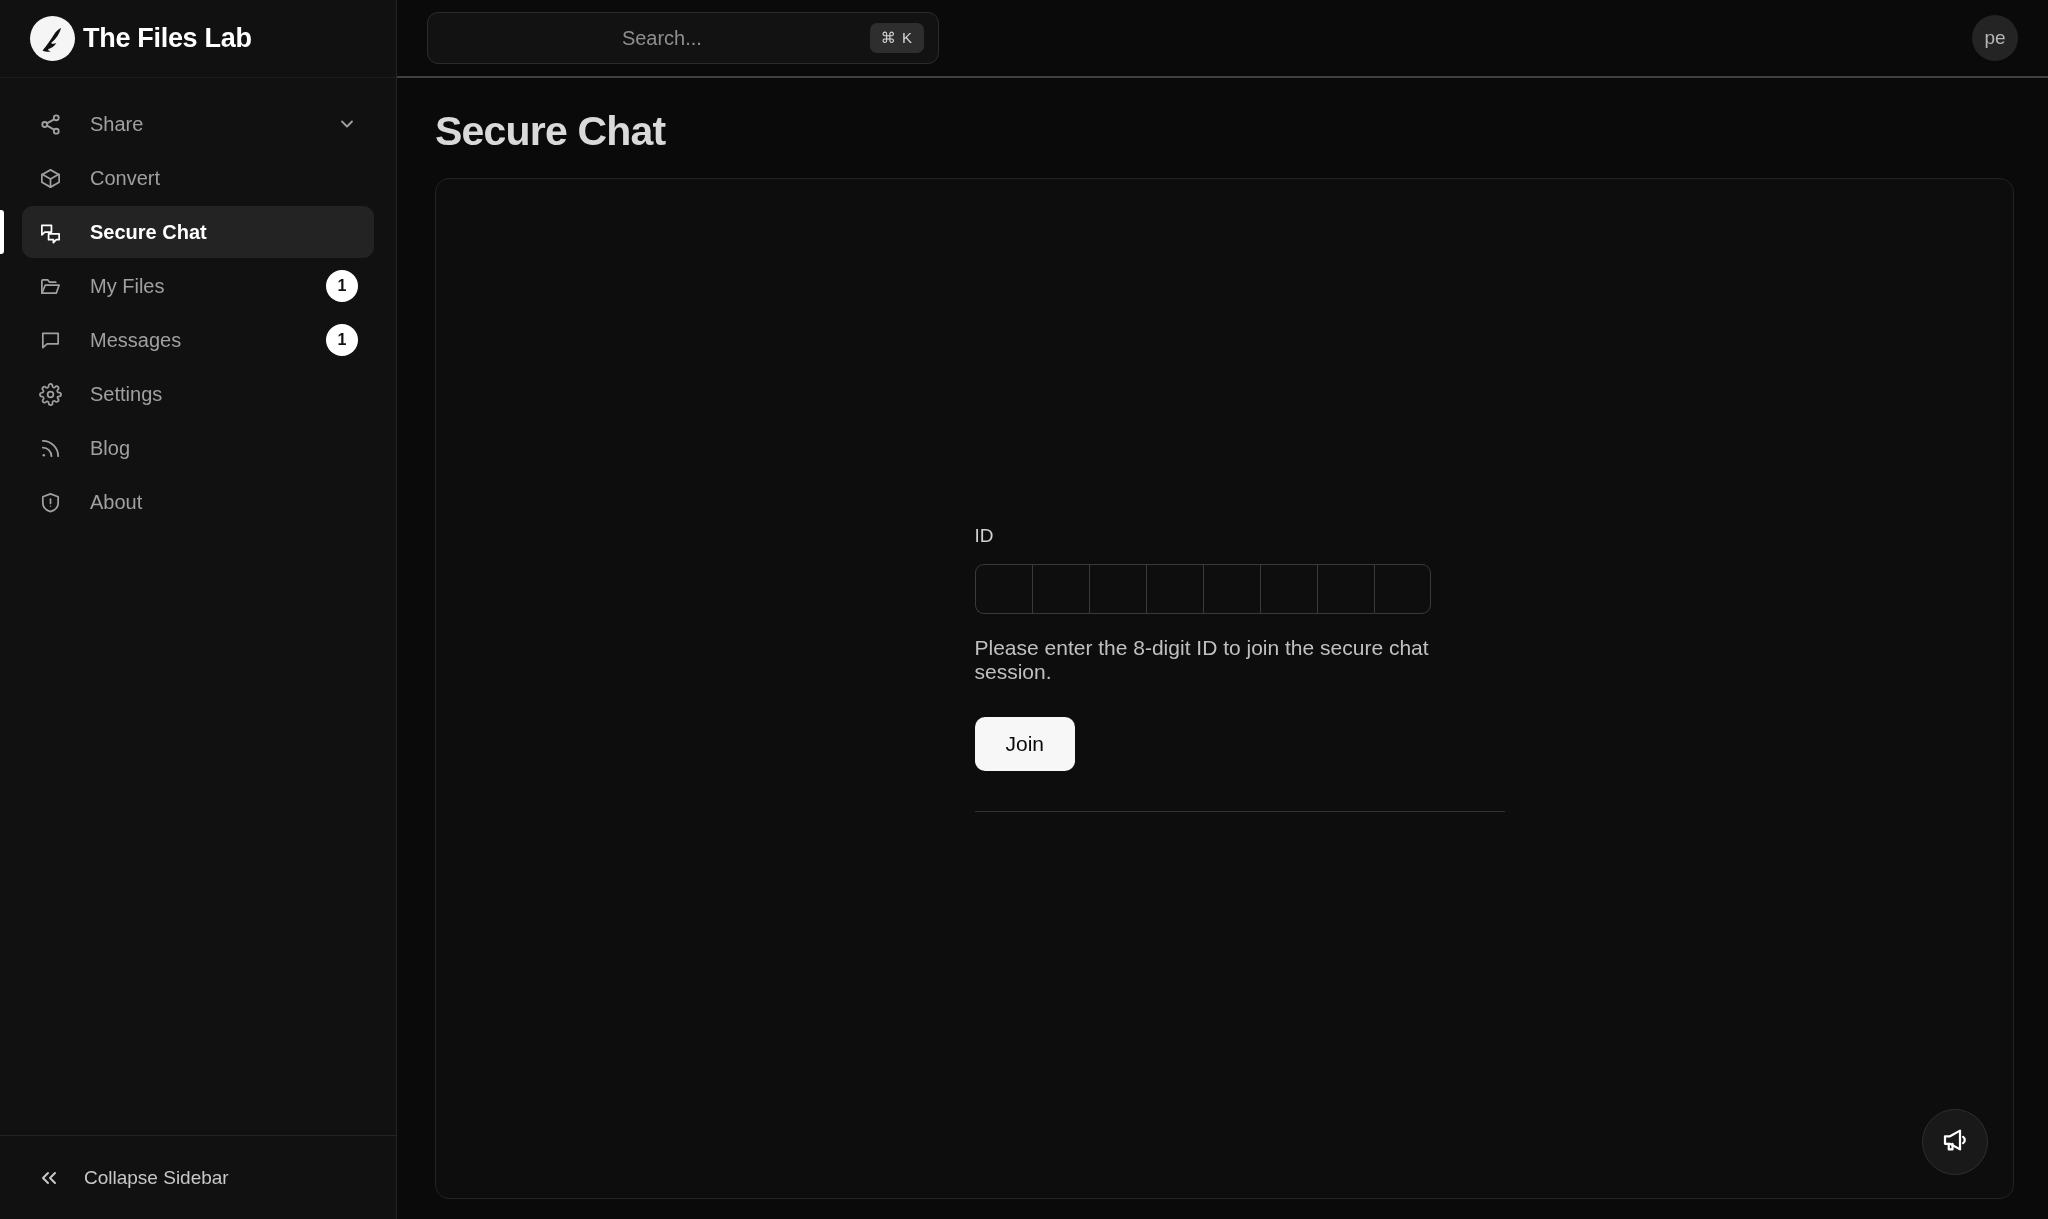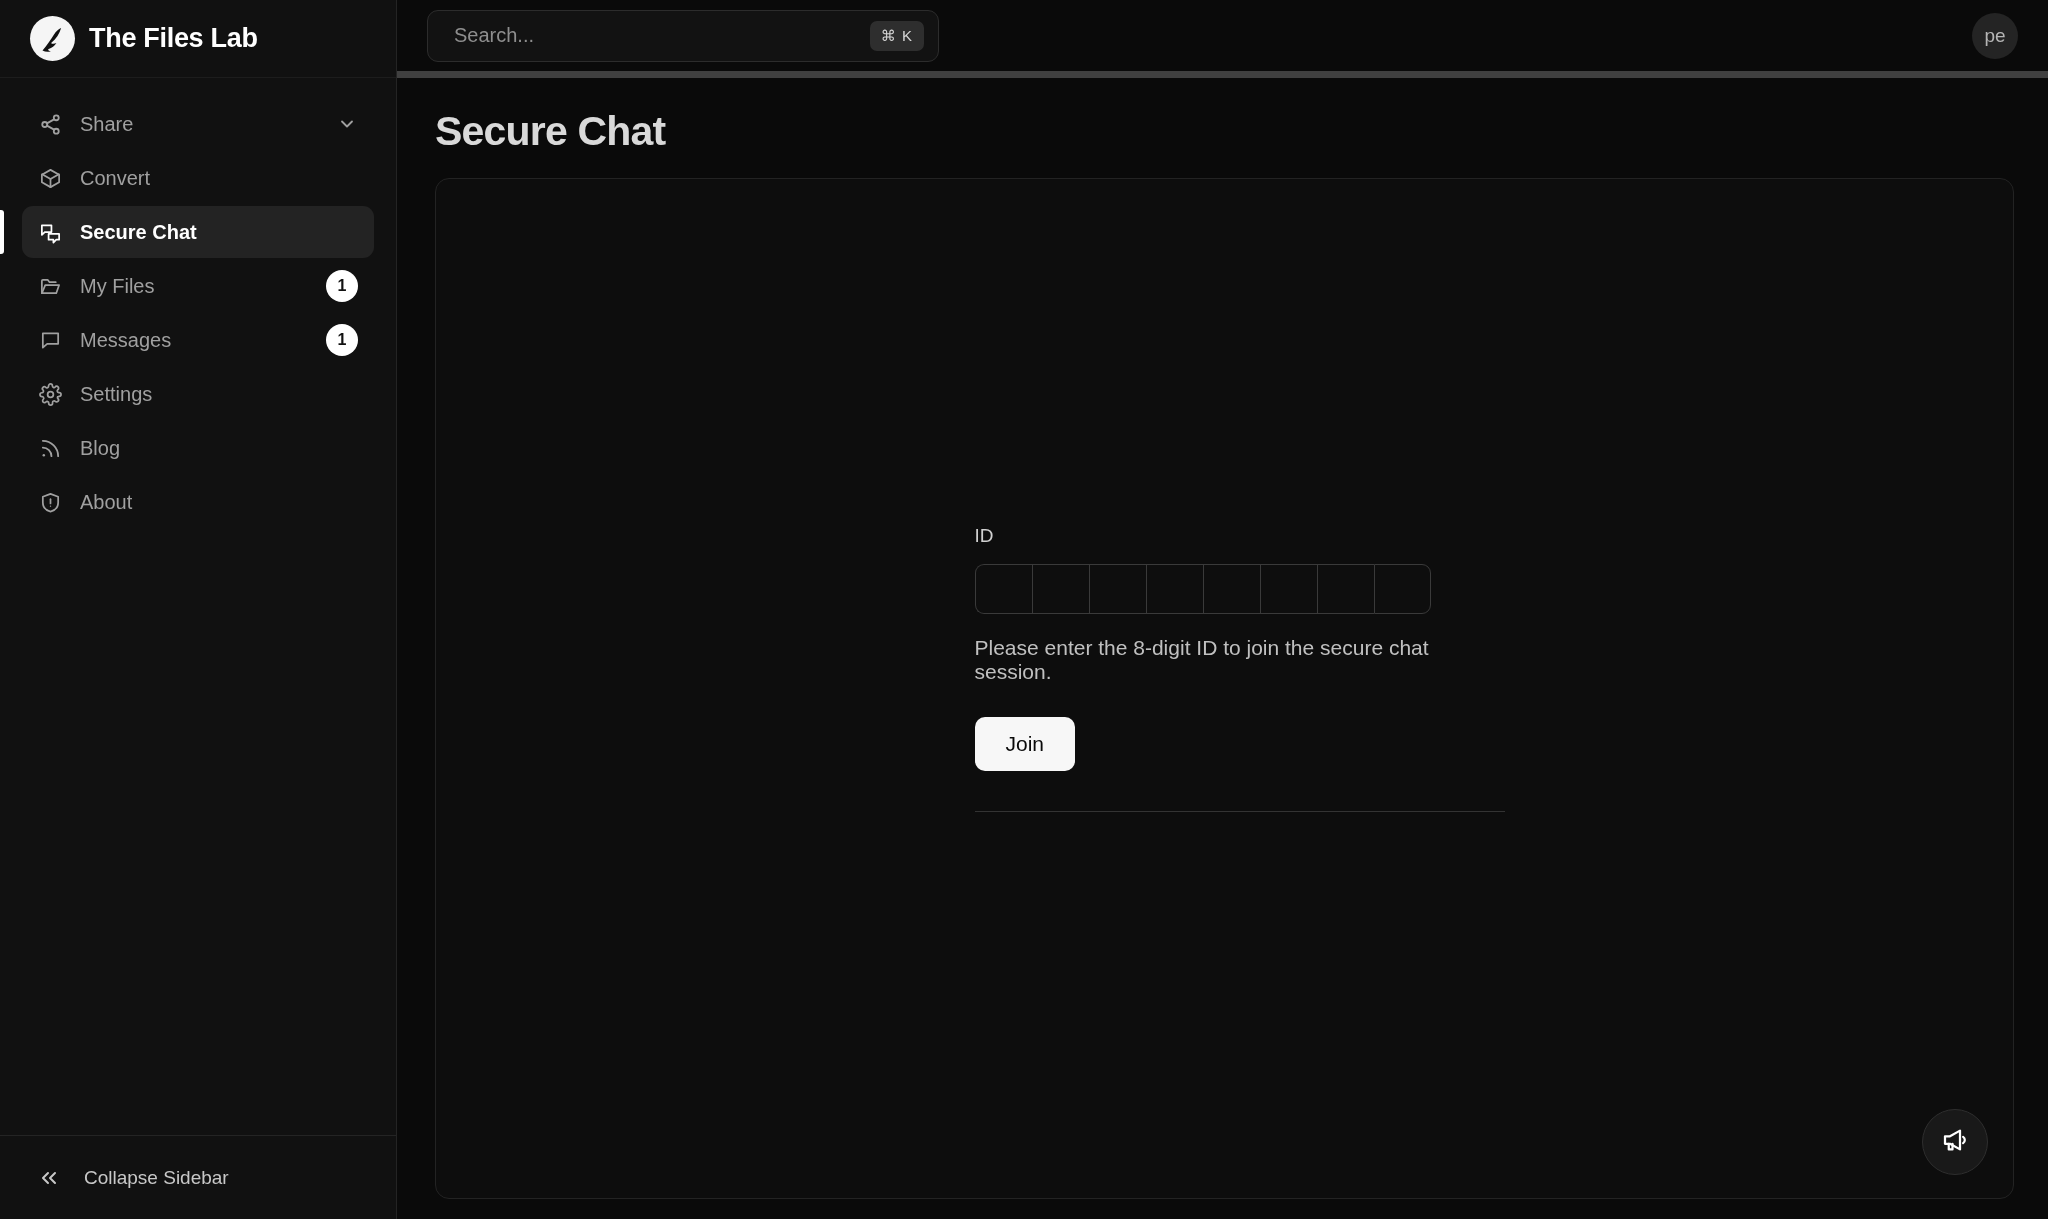--- a/index.html
+++ b/index.html
@@ -29,21 +29,21 @@
     display: flex;
     flex-direction: column;
     position: relative;
   }
 
   .brand {
     height: 78px;
     flex: 0 0 78px;
     display: flex;
     align-items: center;
-    gap: 14px;
+    gap: 8px;
     padding: 0 30px;
     border-bottom: 1px solid #1d1d1d;
   }
   .brand-logo {
     width: 45px; height: 45px;
     border-radius: 50%;
     background: #f5f5f5;
     display: flex; align-items: center; justify-content: center;
     flex: 0 0 45px;
   }
@@ -57,21 +57,21 @@
   .nav {
     padding: 20px 22px 0 22px;
     display: flex;
     flex-direction: column;
     gap: 2px;
   }
   .nav-item {
     height: 52px;
     display: flex;
     align-items: center;
-    gap: 18px;
+    gap: 28px;
     padding: 0 16px;
     border-radius: 11px;
     cursor: pointer;
     position: relative;
   }
   .nav-item .nav-label {
     font-size: 20px;
     color: #a0a0a0;
     font-weight: 500;
     flex: 1;
@@ -172,21 +172,22 @@
     background: #0a0a0a;
     position: relative;
   }
 
   .topbar {
     height: 78px;
     flex: 0 0 78px;
     display: flex;
     align-items: center;
     padding: 0 30px 0 30px;
-    border-bottom: 7px solid #404040;
+    border-bottom: 2px solid #404040;
+    text-align: center;
   }
   .search-box {
     width: 512px;
     height: 52px;
     border: 1px solid #2c2c2c;
     border-radius: 11px;
     background: #121212;
     display: flex;
     align-items: center;
     padding: 0 14px 0 26px;

